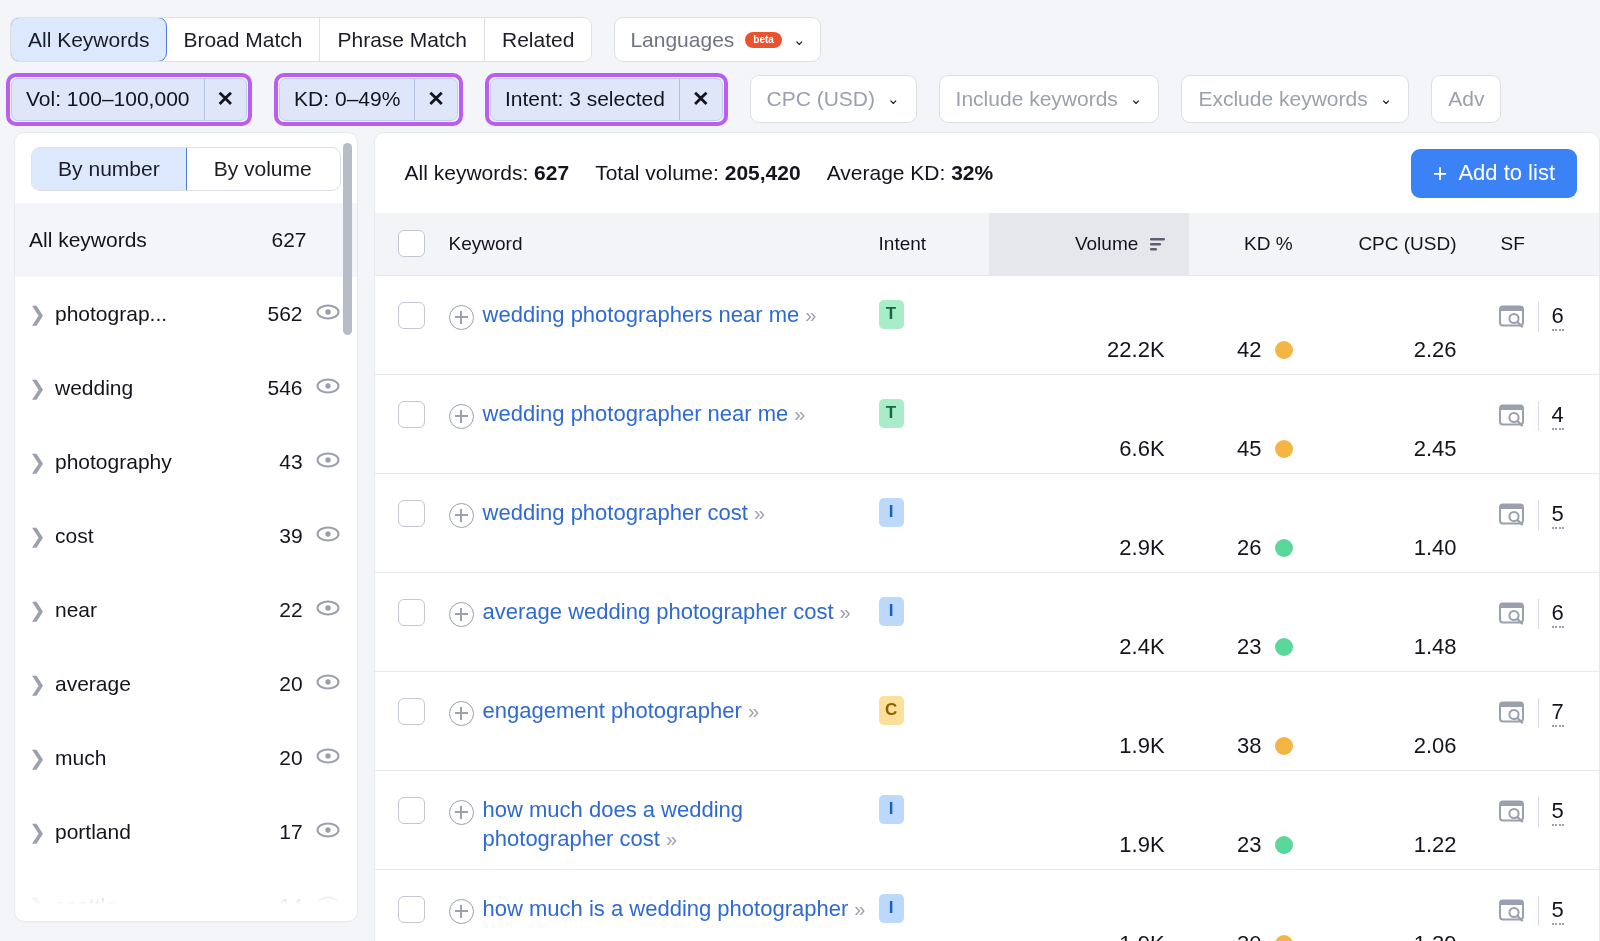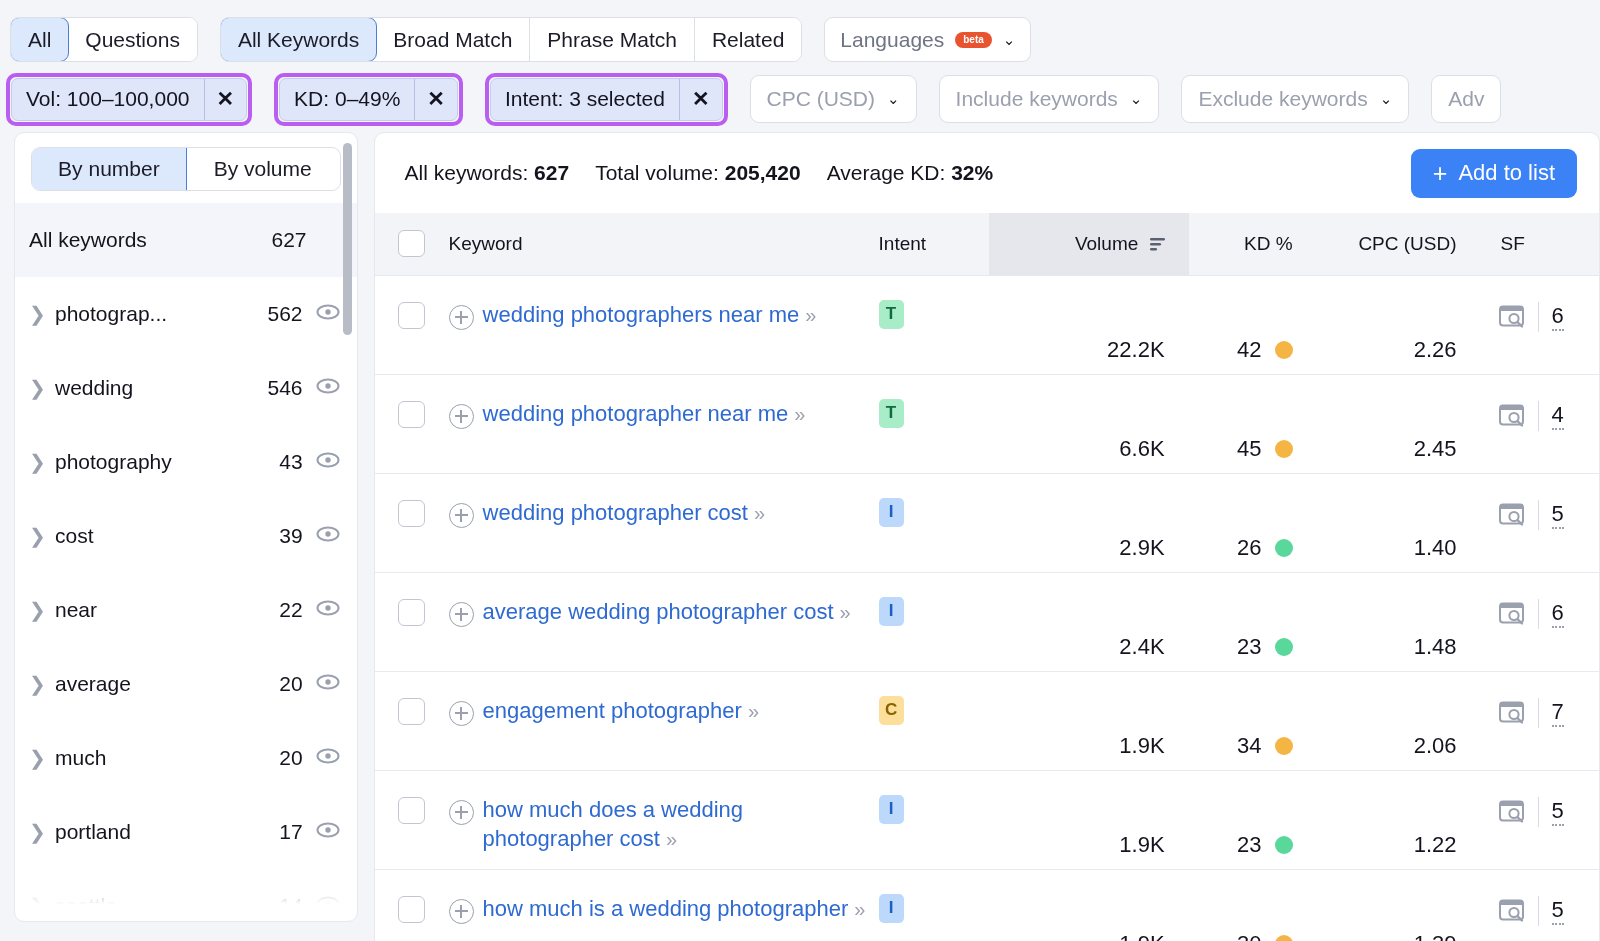--- a/index.html
+++ b/index.html
@@ -255,24 +255,20 @@
   .sfcell { display: flex; align-items: center; gap: 13px; padding: 26px 0 0 20px; }
   .sfnum { font-size: 22px; color: #14141f; border-bottom: 2px dotted #9aa0ae; cursor: pointer; }
   .vdiv { width: 1px; height: 30px; background: #d8dbe3; }
 </style>
 </head>
 <body>
 
 <div class="page">
 
   <div class="topbar">
-    <div class="seg">
-      <div class="tab active">All</div>
-      <div class="tab">Questions</div>
-    </div>
     <div class="seg">
       <div class="tab active">All Keywords</div>
       <div class="tab">Broad Match</div>
       <div class="tab">Phrase Match</div>
       <div class="tab">Related</div>
     </div>
     <div class="lang-box">
       <span>Languages</span>
       <span class="beta">beta</span>
       <span class="chev">⌄</span>
@@ -612,21 +608,21 @@
                   <span class="pluscircle"></span>
                   <span class="kwtext">engagement photographer<span class="dchev">»</span></span>
                 </div>
               </td>
               <td><span class="badge b-C">C</span></td>
               <td>
                 <div class="cellpad num volcell">1.9K</div>
               </td>
               <td>
                 <div class="cellpad kdcell">
-                  <span class="num">34</span>
+                  <span class="num">38</span>
                   <span class="dot" style="background: rgb(245, 181, 68);"></span>
                 </div>
               </td>
               <td>
                 <div class="cellpad num cpccell">2.06</div>
               </td>
               <td>
                 <div class="sfcell">
                   <svg width="26" height="24" viewBox="0 0 26 24">
                     <rect x="1" y="1.5" width="23" height="19" rx="3" fill="none" stroke="#9aa0ae" stroke-width="2"></rect>

